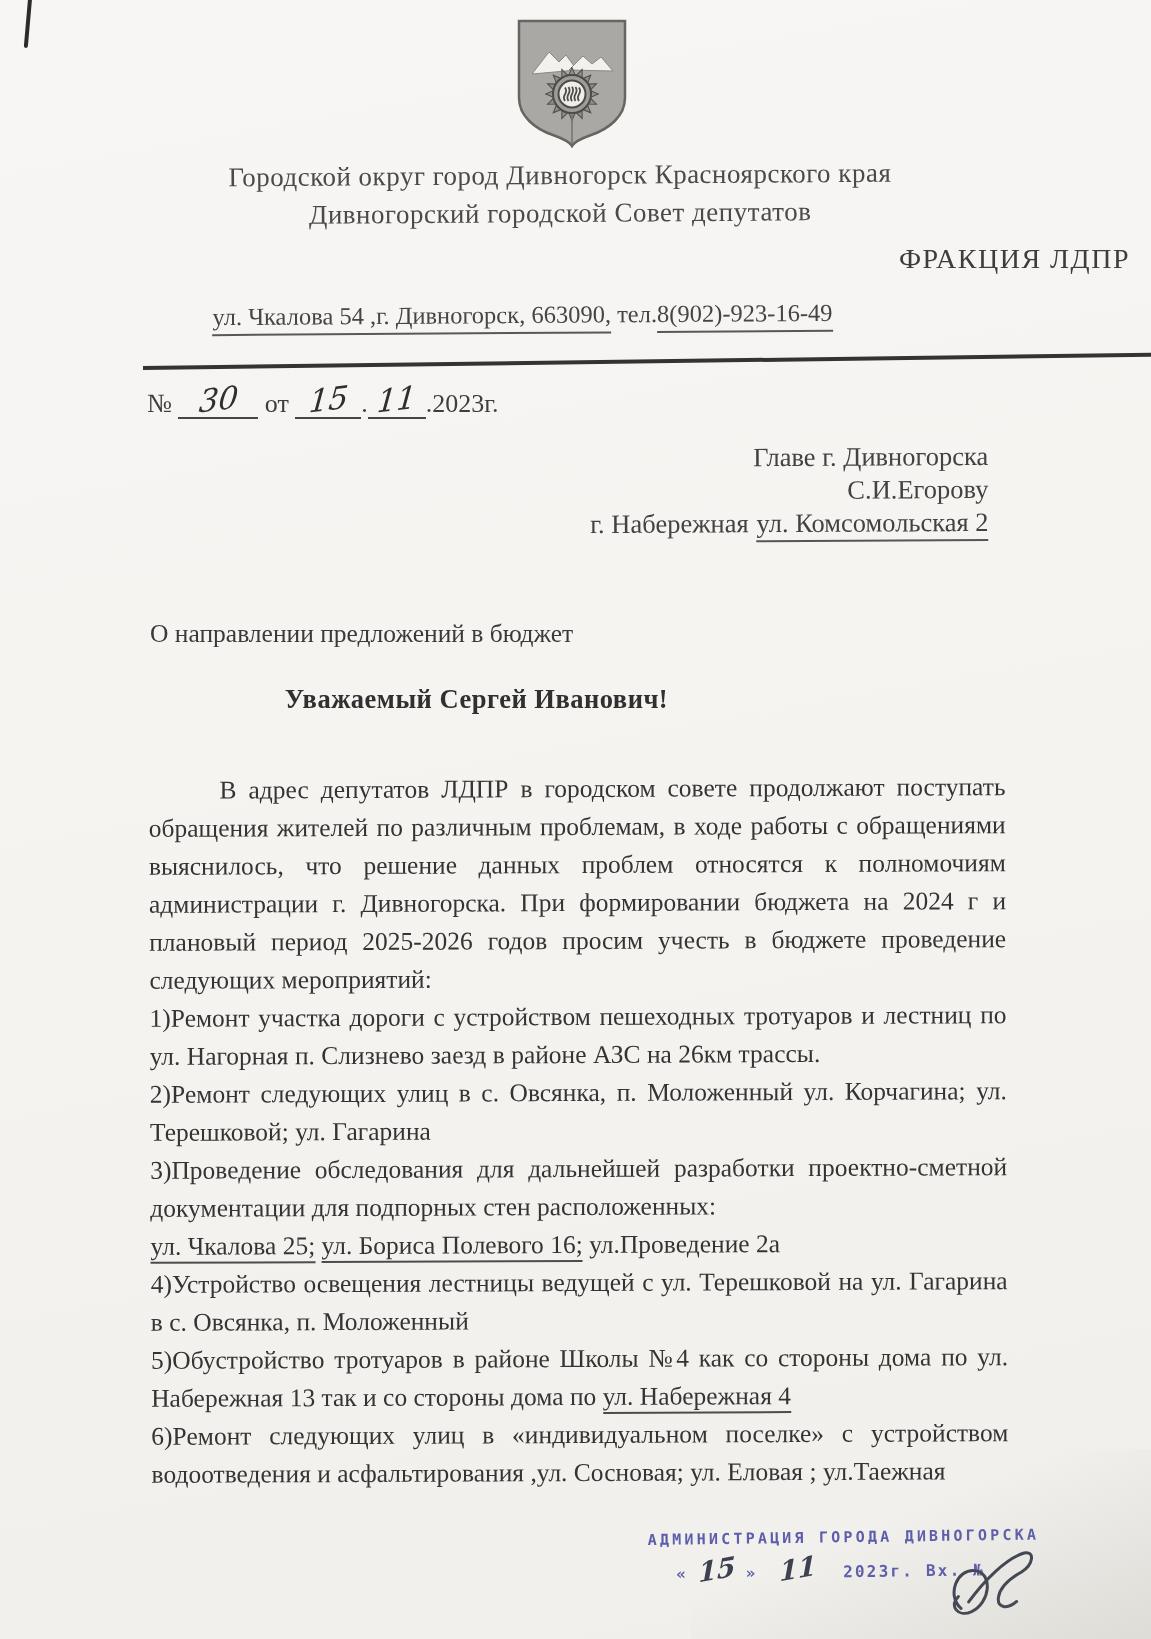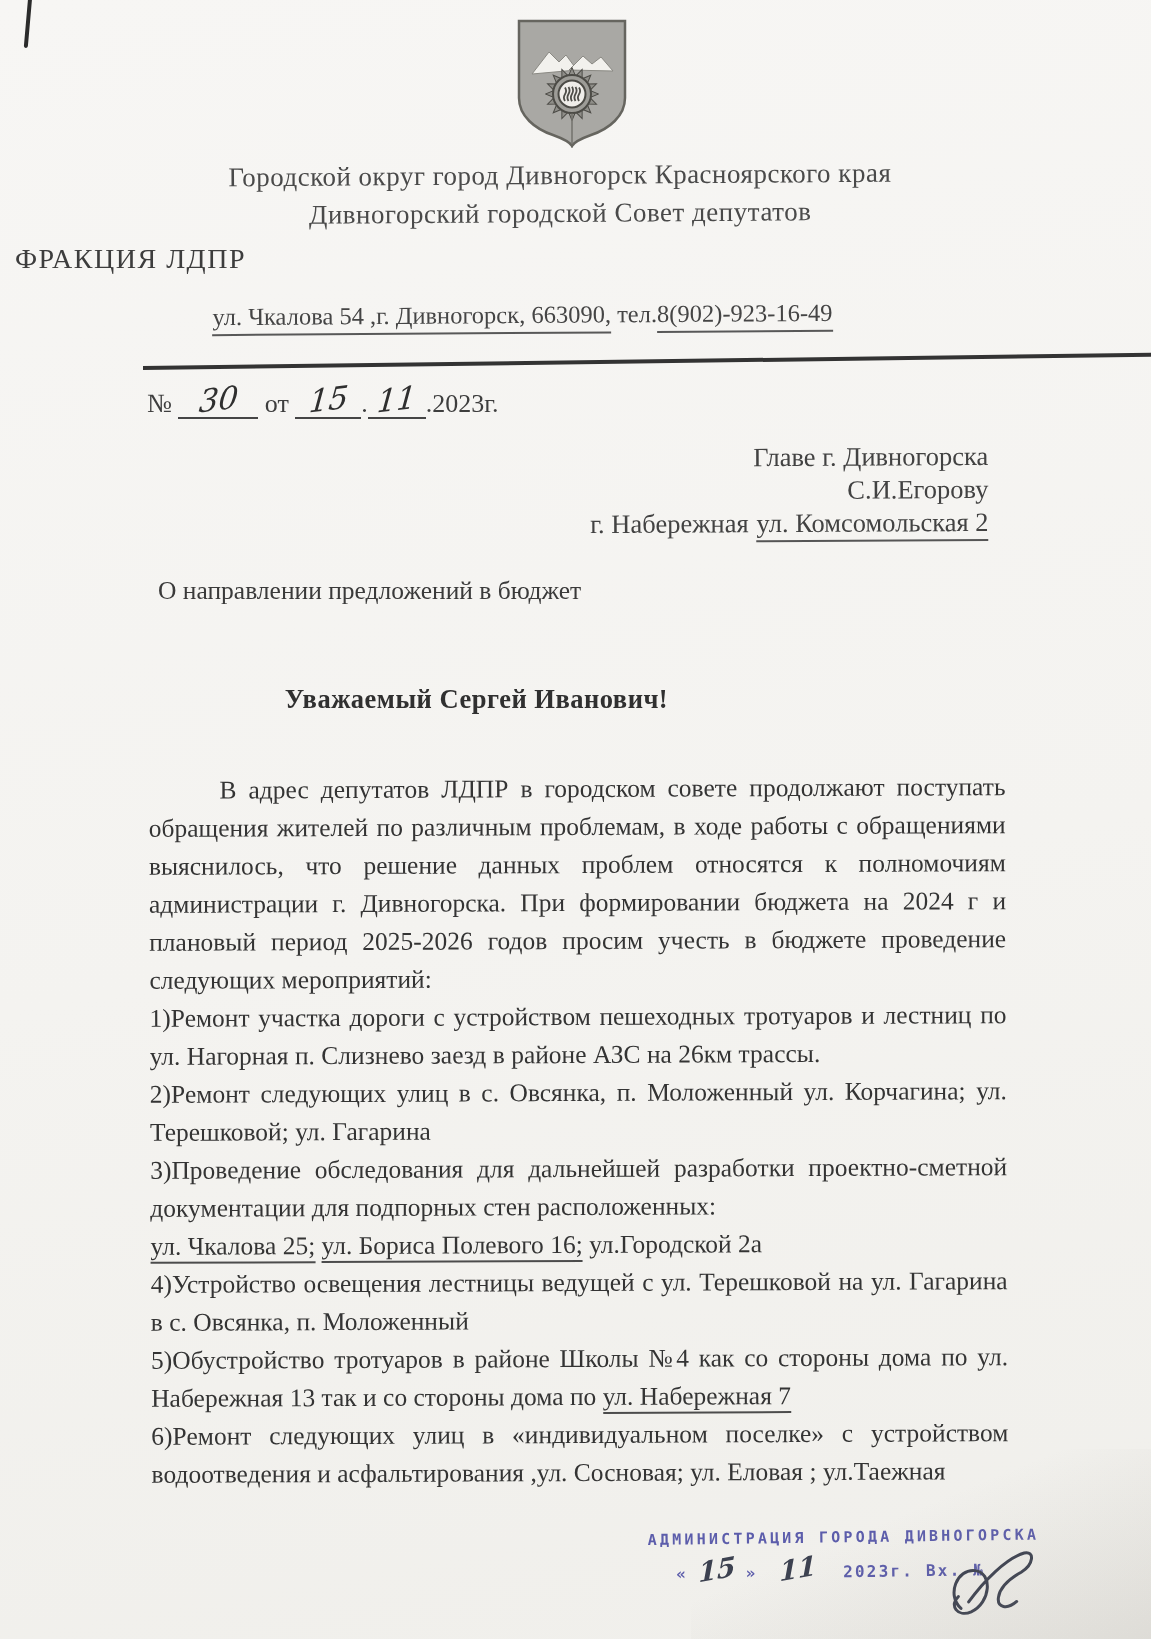--- a/index.html
+++ b/index.html
@@ -11,40 +11,40 @@
   }
   .corner-shade{ position:absolute; right:0; bottom:0; width:460px; height:190px;
     background:linear-gradient(to top left, rgba(150,145,135,0.20), rgba(150,145,135,0) 60%); }
   .artifact-line{ position:absolute; left:26px; top:-4px; width:4px; height:52px;
     background:#2b2b2b; border-radius:2px; transform:rotate(5deg); }
 
   .emblem{ position:absolute; left:512px; top:16px; width:120px; height:132px; }
 
   .org{ position:absolute; left:0; top:156px; width:1120px; text-align:center;
     font-size:27px; line-height:38px; color:#4a4a4a; letter-spacing:0.5px; transform:rotate(-0.4deg); }
-  .faction{ position:absolute; left:0; top:243px; width:1130px; text-align:left;
-    font-size:28px; letter-spacing:1.5px; color:#3d3d3d;margin-left:15px; }
+  .faction{ position:absolute; left:0; top:243px; width:1130px; text-align:right;
+    font-size:28px; letter-spacing:1.5px; color:#3d3d3d; }
   .addr{ position:absolute; left:0; top:301px; width:1045px; text-align:center;
     font-size:24.5px; color:#454545; transform:rotate(-0.4deg); }
   .addr .u-seg{ border-bottom:2px solid #585858; padding-bottom:4px; }
 
   .rule{ position:absolute; left:143px; top:366px; width:1010px; height:4px;
     background:#333333; transform:rotate(-0.75deg); transform-origin:left center; }
 
   .ref{ position:absolute; left:147px; top:386px; font-size:26px; color:#3e3e3e; }
   .fill-val{ display:inline-block; border-bottom:2px solid #454545; text-align:center; vertical-align:bottom; }
   .fv-no{ width:80px; } .fv-day{ width:66px; } .fv-mon{ width:58px; }
   .hand{ font-family:"DejaVu Serif",serif; font-style:italic; font-size:31px; color:#2f2f2f;
     display:inline-block; transform:rotate(-7deg) skewX(-12deg); line-height:26px; }
 
   .addressee{ position:absolute; right:163px; top:441px; text-align:right;
     font-size:26.5px; line-height:33px; color:#424242; transform:rotate(-0.3deg); }
   .addressee .u-seg{ border-bottom:2px solid #555555; padding-bottom:2px; margin-left:8px; }
 
-  .subject{ position:absolute; left:150px; top:576px; font-size:25.5px; color:#3a3a3a;margin-left:8px; }
+  .subject{ position:absolute; left:150px; top:619px; font-size:25.5px; color:#3a3a3a; }
   .salutation{ position:absolute; left:0; top:684px; width:953px; text-align:center;
     font-weight:bold; font-size:26.5px; color:#303030; letter-spacing:0.5px; }
 
   .body{ position:absolute; left:150px; top:770px; width:857px; font-size:25.5px;
     color:#343434; transform:rotate(-0.25deg); }
   .body-line{ line-height:38px; text-align:left; white-space:normal; }
   .body-line.j{ text-align:justify; text-align-last:justify; }
   .body-line.ind{ text-indent:71px; }
   .u{ border-bottom:2px solid #4c4c4c; padding-bottom:1px; }
 
@@ -142,25 +142,25 @@
       <div class="body-line j"><span>выяснилось, что решение данных проблем относятся к полномочиям</span></div>
       <div class="body-line j"><span>администрации г. Дивногорска. При формировании бюджета на 2024 г и</span></div>
       <div class="body-line j"><span>плановый период 2025-2026 годов просим учесть в бюджете проведение</span></div>
       <div class="body-line"><span>следующих мероприятий:</span></div>
       <div class="body-line j"><span>1)Ремонт участка дороги с устройством пешеходных тротуаров и лестниц по</span></div>
       <div class="body-line"><span>ул. Нагорная п. Слизнево заезд в районе АЗС на 26км трассы.</span></div>
       <div class="body-line j"><span>2)Ремонт следующих улиц в с. Овсянка, п. Моложенный ул. Корчагина; ул.</span></div>
       <div class="body-line"><span>Терешковой; ул. Гагарина</span></div>
       <div class="body-line j"><span>3)Проведение обследования для дальнейшей разработки проектно-сметной</span></div>
       <div class="body-line"><span>документации для подпорных стен расположенных:</span></div>
-      <div class="body-line"><span class="u">ул. Чкалова 25;</span><span> </span><span class="u">ул. Бориса Полевого 16;</span><span> ул.Городской 2а</span></div>
+      <div class="body-line"><span class="u">ул. Чкалова 25;</span><span> </span><span class="u">ул. Бориса Полевого 16;</span><span> ул.Проведение 2а</span></div>
       <div class="body-line j"><span>4)Устройство освещения лестницы ведущей с ул. Терешковой на ул. Гагарина</span></div>
       <div class="body-line"><span>в с. Овсянка, п. Моложенный</span></div>
       <div class="body-line j"><span>5)Обустройство тротуаров в районе Школы №4 как со стороны дома по ул.</span></div>
-      <div class="body-line"><span>Набережная 13 так и со стороны дома по </span><span class="u">ул. Набережная 7</span></div>
+      <div class="body-line"><span>Набережная 13 так и со стороны дома по </span><span class="u">ул. Набережная 4</span></div>
       <div class="body-line j"><span>6)Ремонт следующих улиц в «индивидуальном поселке» с устройством</span></div>
       <div class="body-line"><span>водоотведения и асфальтирования ,ул. Сосновая; ул. Еловая ; ул.Таежная</span></div>
     </div>
 
   <div class="stamp">
     <div class="stamp-line1">АДМИНИСТРАЦИЯ ГОРОДА ДИВНОГОРСКА</div>
     <div class="stamp-line2">
       <span class="q">«</span>
       <span class="stamp-hand sh-day">15</span>
       <span class="q">»</span>

